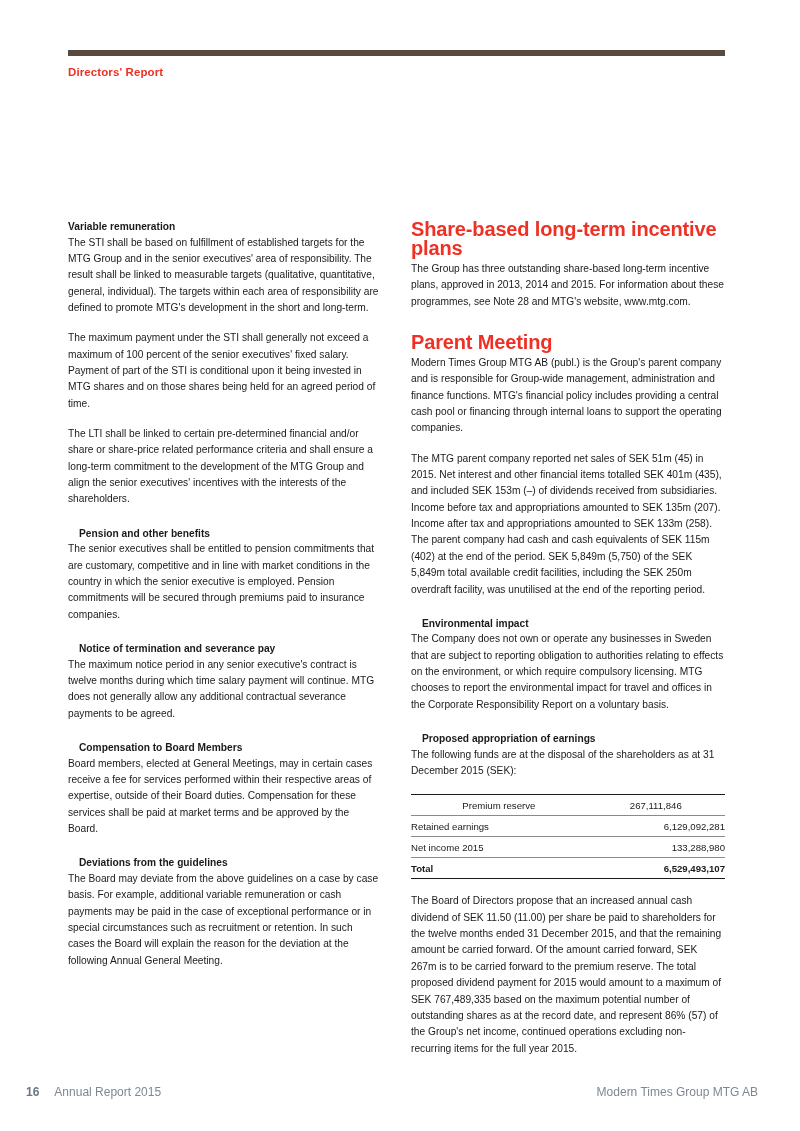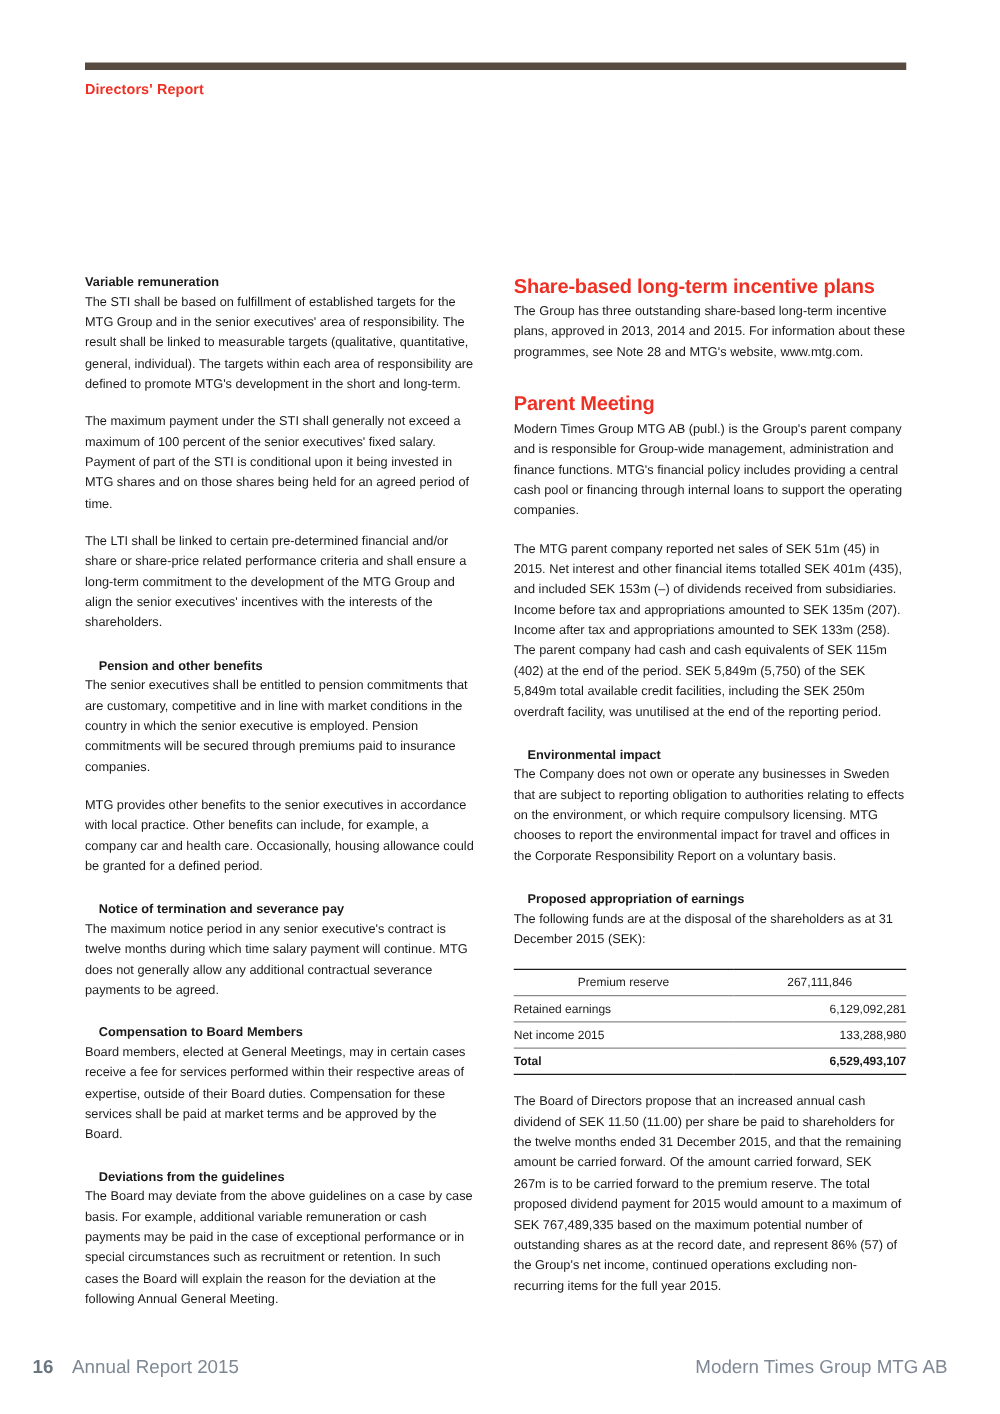--- a/index.html
+++ b/index.html
@@ -59,21 +59,21 @@
 
   h3.sub {
     font-size: 10.2px;
     font-weight: bold;
     line-height: 14.6px;
     margin: 0 0 0 0;
     color: #1a1a1a;
     letter-spacing: 0.01px;
   }
   h2.red {
-    font-size: 16px;
+    font-size: 20px;
     font-weight: bold;
     line-height: 19px;
     margin: 0 0 3px 0;
     color: #ee3124;
     letter-spacing: -0.15px;
   }
   p.body {
     font-size: 10.2px;
     line-height: 16.35px;
     margin: 0;
@@ -111,21 +111,21 @@
     border-top: 1px solid #1a1a1a;
   }
 
   
   .footer {
     position: absolute;
     left: 26px;
     right: 42px;
     top: 1085px;
     height: 16px;
-    font-size: 15px;
+    font-size: 12px;
     color: #7e8894;
   }
   .footer-left {
     position: absolute;
     left: 0;
     top: 0;
     white-space: nowrap;
   }
   .footer-pageno {
     font-weight: bold;
@@ -155,21 +155,20 @@
       <h3 class="sub">Variable remuneration</h3>
       <p class="body">The STI shall be based on fulfillment of established targets for the MTG Group and in the senior executives' area of responsibility. The result shall be linked to measurable targets (qualitative, quantitative, general, individual). The targets within each area of responsibility are defined to promote MTG's development in the short and long-term.</p>
 
       <p class="body gap">The maximum payment under the STI shall generally not exceed a maximum of 100 percent of the senior executives' fixed salary. Payment of part of the STI is conditional upon it being invested in MTG shares and on those shares being held for an agreed period of time.</p>
 
       <p class="body gap">The LTI shall be linked to certain pre-determined financial and/or share or share-price related performance criteria and shall ensure a long-term commitment to the development of the MTG Group and align the senior executives' incentives with the interests of the shareholders.</p>
 
       <h3 class="sub gap">Pension and other benefits</h3>
       <p class="body">The senior executives shall be entitled to pension commitments that are customary, competitive and in line with market conditions in the country in which the senior executive is employed. Pension commitments will be secured through premiums paid to insurance companies.</p>
 
-      <p class="body gap">MTG provides other benefits to the senior executives in accordance with local practice. Other benefits can include, for example, a company car and health care. Occasionally, housing allowance could be granted for a defined period.</p>
 
       <h3 class="sub gap">Notice of termination and severance pay</h3>
       <p class="body">The maximum notice period in any senior executive's contract is twelve months during which time salary payment will continue. MTG does not generally allow any additional contractual severance payments to be agreed.</p>
 
       <h3 class="sub gap">Compensation to Board Members</h3>
       <p class="body">Board members, elected at General Meetings, may in certain cases receive a fee for services performed within their respective areas of expertise, outside of their Board duties. Compensation for these services shall be paid at market terms and be approved by the Board.</p>
 
       <h3 class="sub gap">Deviations from the guidelines</h3>
       <p class="body">The Board may deviate from the above guidelines on a case by case basis. For example, additional variable remuneration or cash payments may be paid in the case of exceptional performance or in special circumstances such as recruitment or retention. In such cases the Board will explain the reason for the deviation at the following Annual General Meeting.</p>
 

